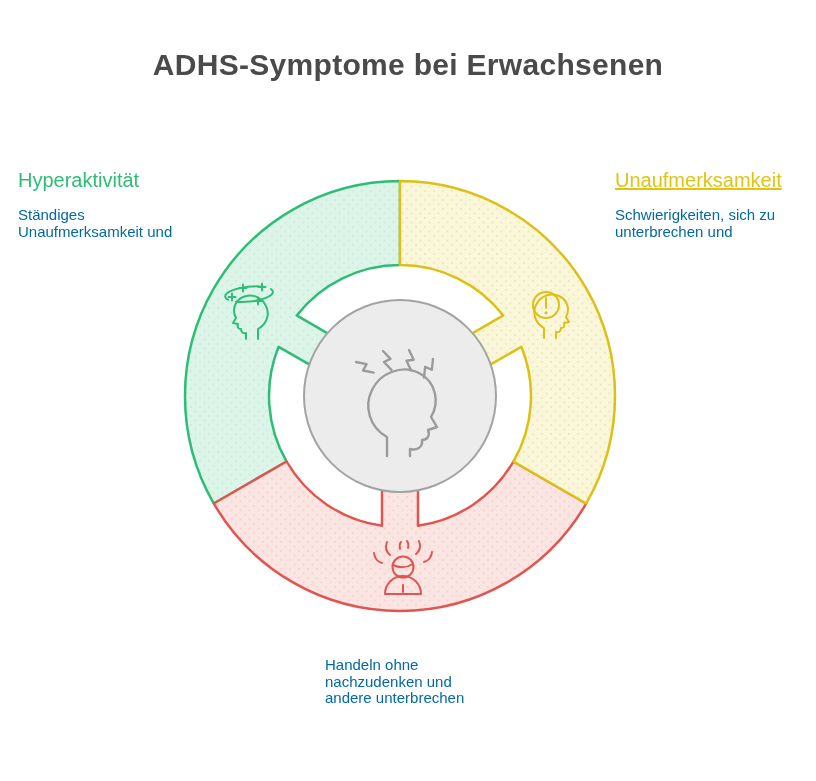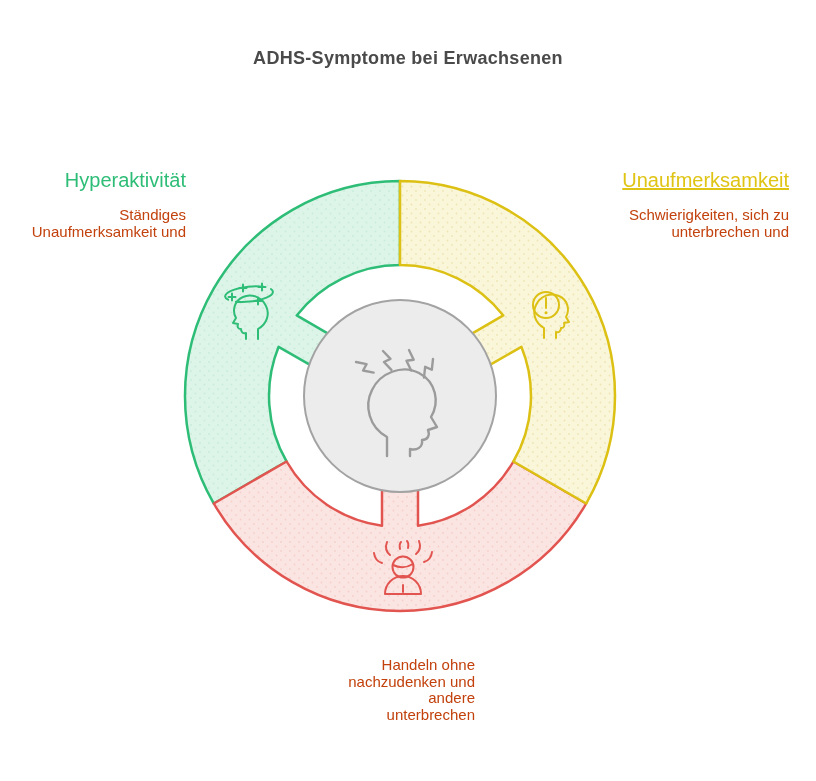--- a/index.html
+++ b/index.html
@@ -15,53 +15,53 @@
     font-family: "Liberation Sans", sans-serif;
     overflow: hidden;
   }
   .title {
     position: absolute;
     left: 0;
     right: 0;
     top: 48px;
     margin: 0;
     text-align: center;
-    font-size: 18px;
+    font-size: 30px;
     font-weight: 700;
     letter-spacing: 0.3px;
     color: #4a4a4a;
   }
   .diagram-svg {
     position: absolute;
     left: 0;
     top: 0;
     width: 816px;
     height: 781px;
   }
   .label-block {
     position: absolute;
-    text-align: right;
+    text-align: left;
   }
   .label-block h2 {
     margin: 0;
     font-size: 20px;
     font-weight: 500;
     line-height: 1.15;
   }
   .label-block p {
     margin: 15px 0 0 0;
     font-size: 15px;
     line-height: 16.5px;
-    color: #c2410c;
+    color: #0369a1;
   }
   .label-block p span { display: block; }
   .block-left   { left: 18px;  width: 168px; top: 169px; }
   .block-right  { left: 615px; width: 174px; top: 169px; }
   .block-bottom { left: 325px; width: 150px; top: 635px; }
-  .block-bottom p { margin-top: 22px; margin-left: 13px; }
+  .block-bottom p { margin-top: 22px; }
   .heading-green  { color: #2ebd77; }
   .heading-yellow { color: #dfc414; text-decoration: underline; }
   .heading-red    { color: #e2544f; }
 </style>
 </head>
 <body>
 
 <div class="canvas">
 
   <h1 class="title">ADHS-Symptome bei Erwachsenen</h1>

